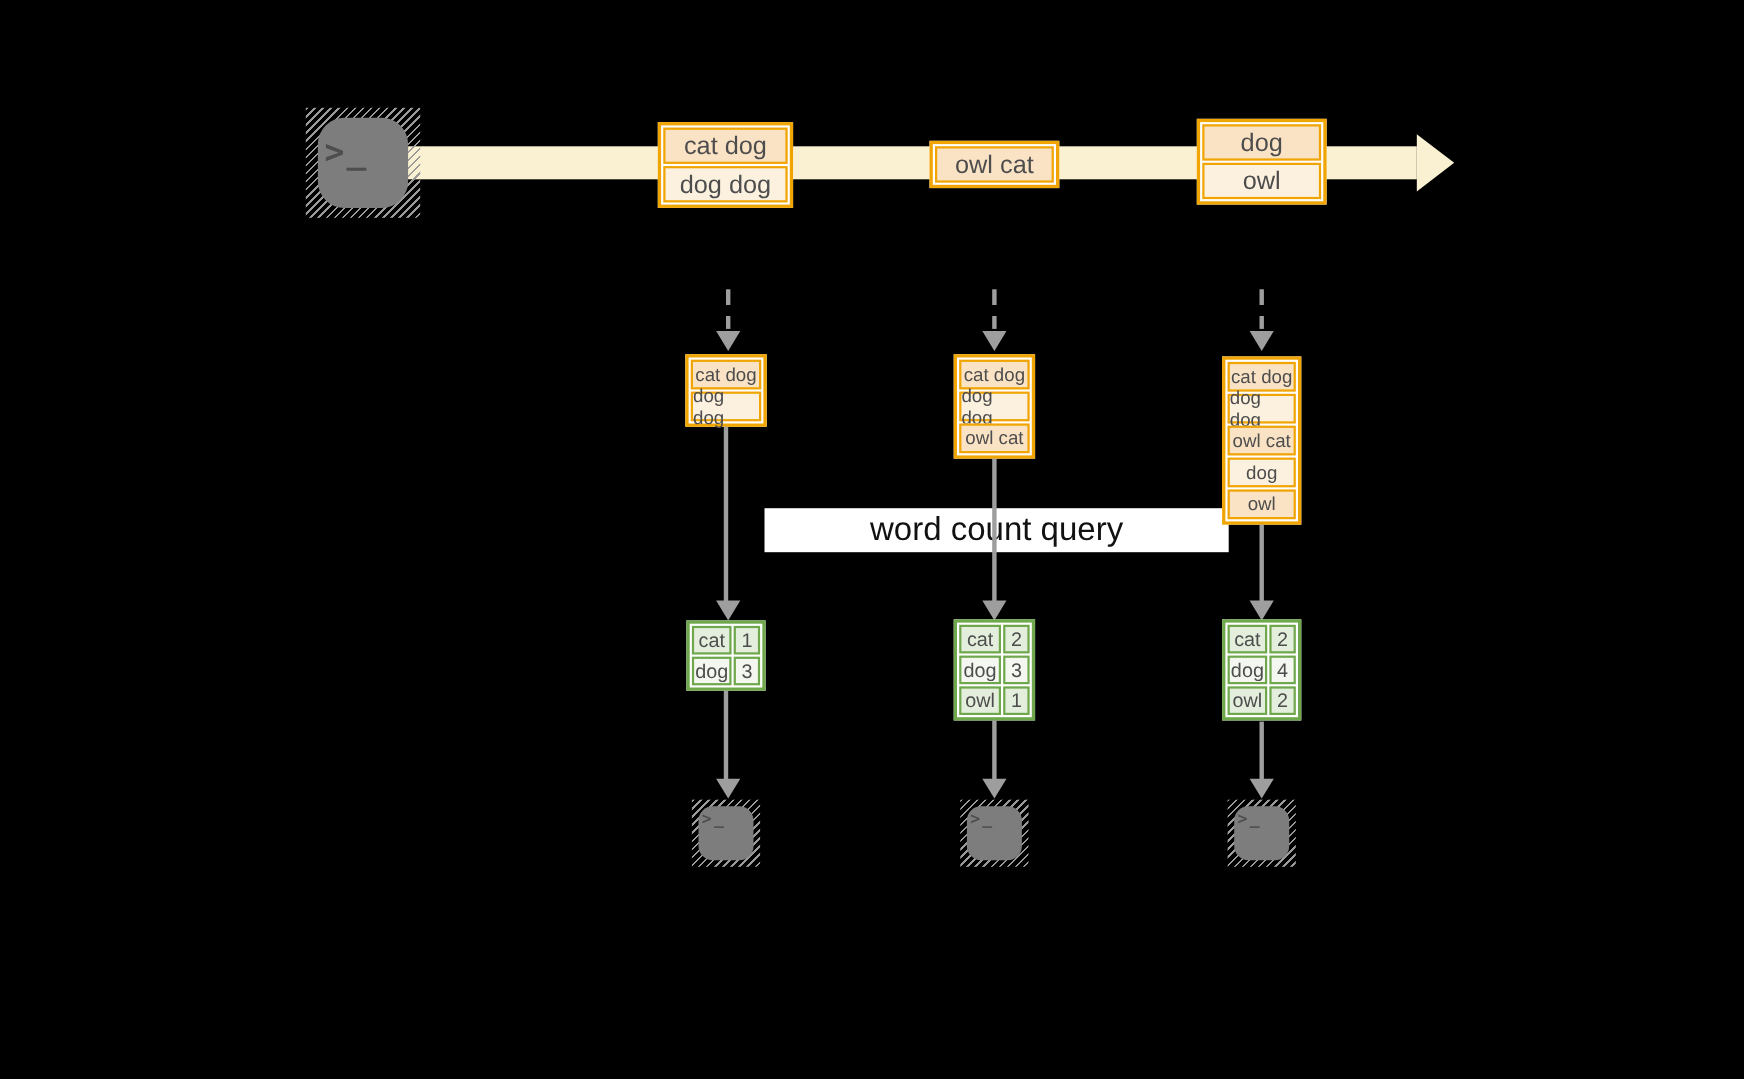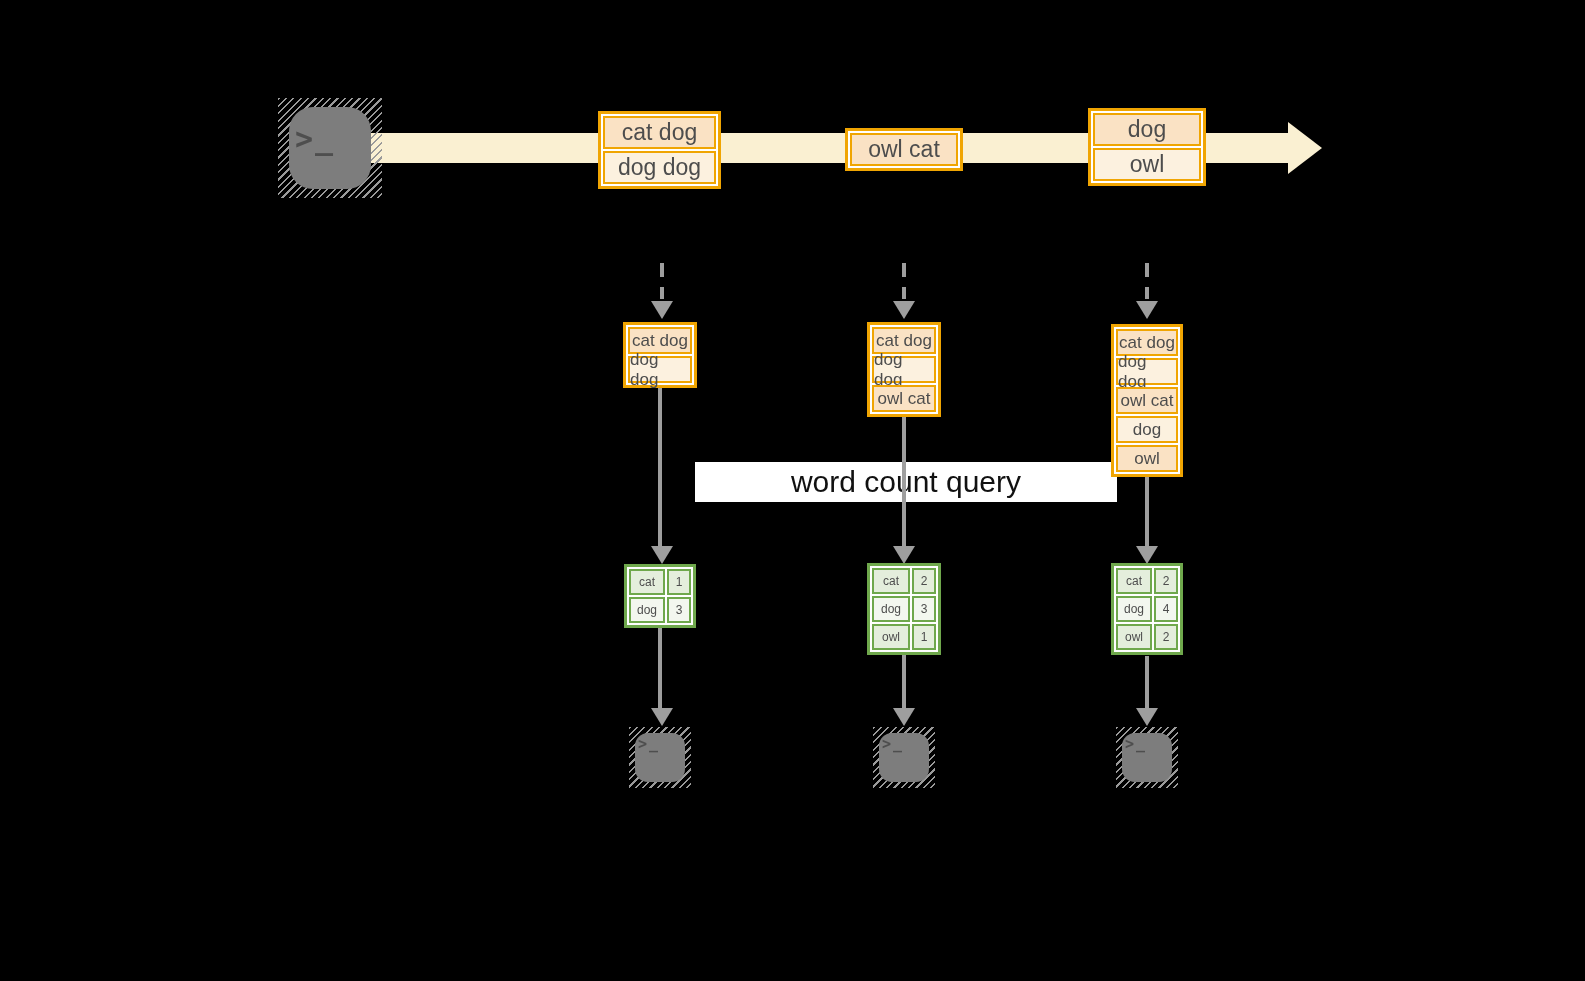--- a/index.html
+++ b/index.html
@@ -19,21 +19,21 @@
         font-size:23px;color:#4d4d4d;height:33px;}
   .stack{z-index:4;}
   .stack .orow{height:27px;font-size:17px;}
   .peach{background:#fae2c4;}
   .cream{background:#fcf1df;}
 
   
   .gtable{border:3px solid #6fa84c;background:#fff;padding:2px;display:grid;grid-template-columns:1fr 24px;
           gap:2px;box-sizing:border-box;z-index:5;}
   .gcell{border:2px solid #6fa84c;box-sizing:border-box;height:26px;display:flex;align-items:center;
-         justify-content:center;font-size:12px;color:#4d4d4d;}
+         justify-content:center;font-size:18px;color:#4d4d4d;}
   .gdark{background:#e4eedc;}
   .glight{background:#f3f7ef;}
 
   
   .vline{width:4px;background:#9e9e9e;z-index:5;}
   .vdash{width:4px;background:repeating-linear-gradient(to bottom,#9e9e9e 0 14px,transparent 14px 24px);z-index:5;}
   .vhead{width:0;height:0;border-left:11px solid transparent;border-right:11px solid transparent;
          border-top:18px solid #9e9e9e;z-index:5;}
 
   

